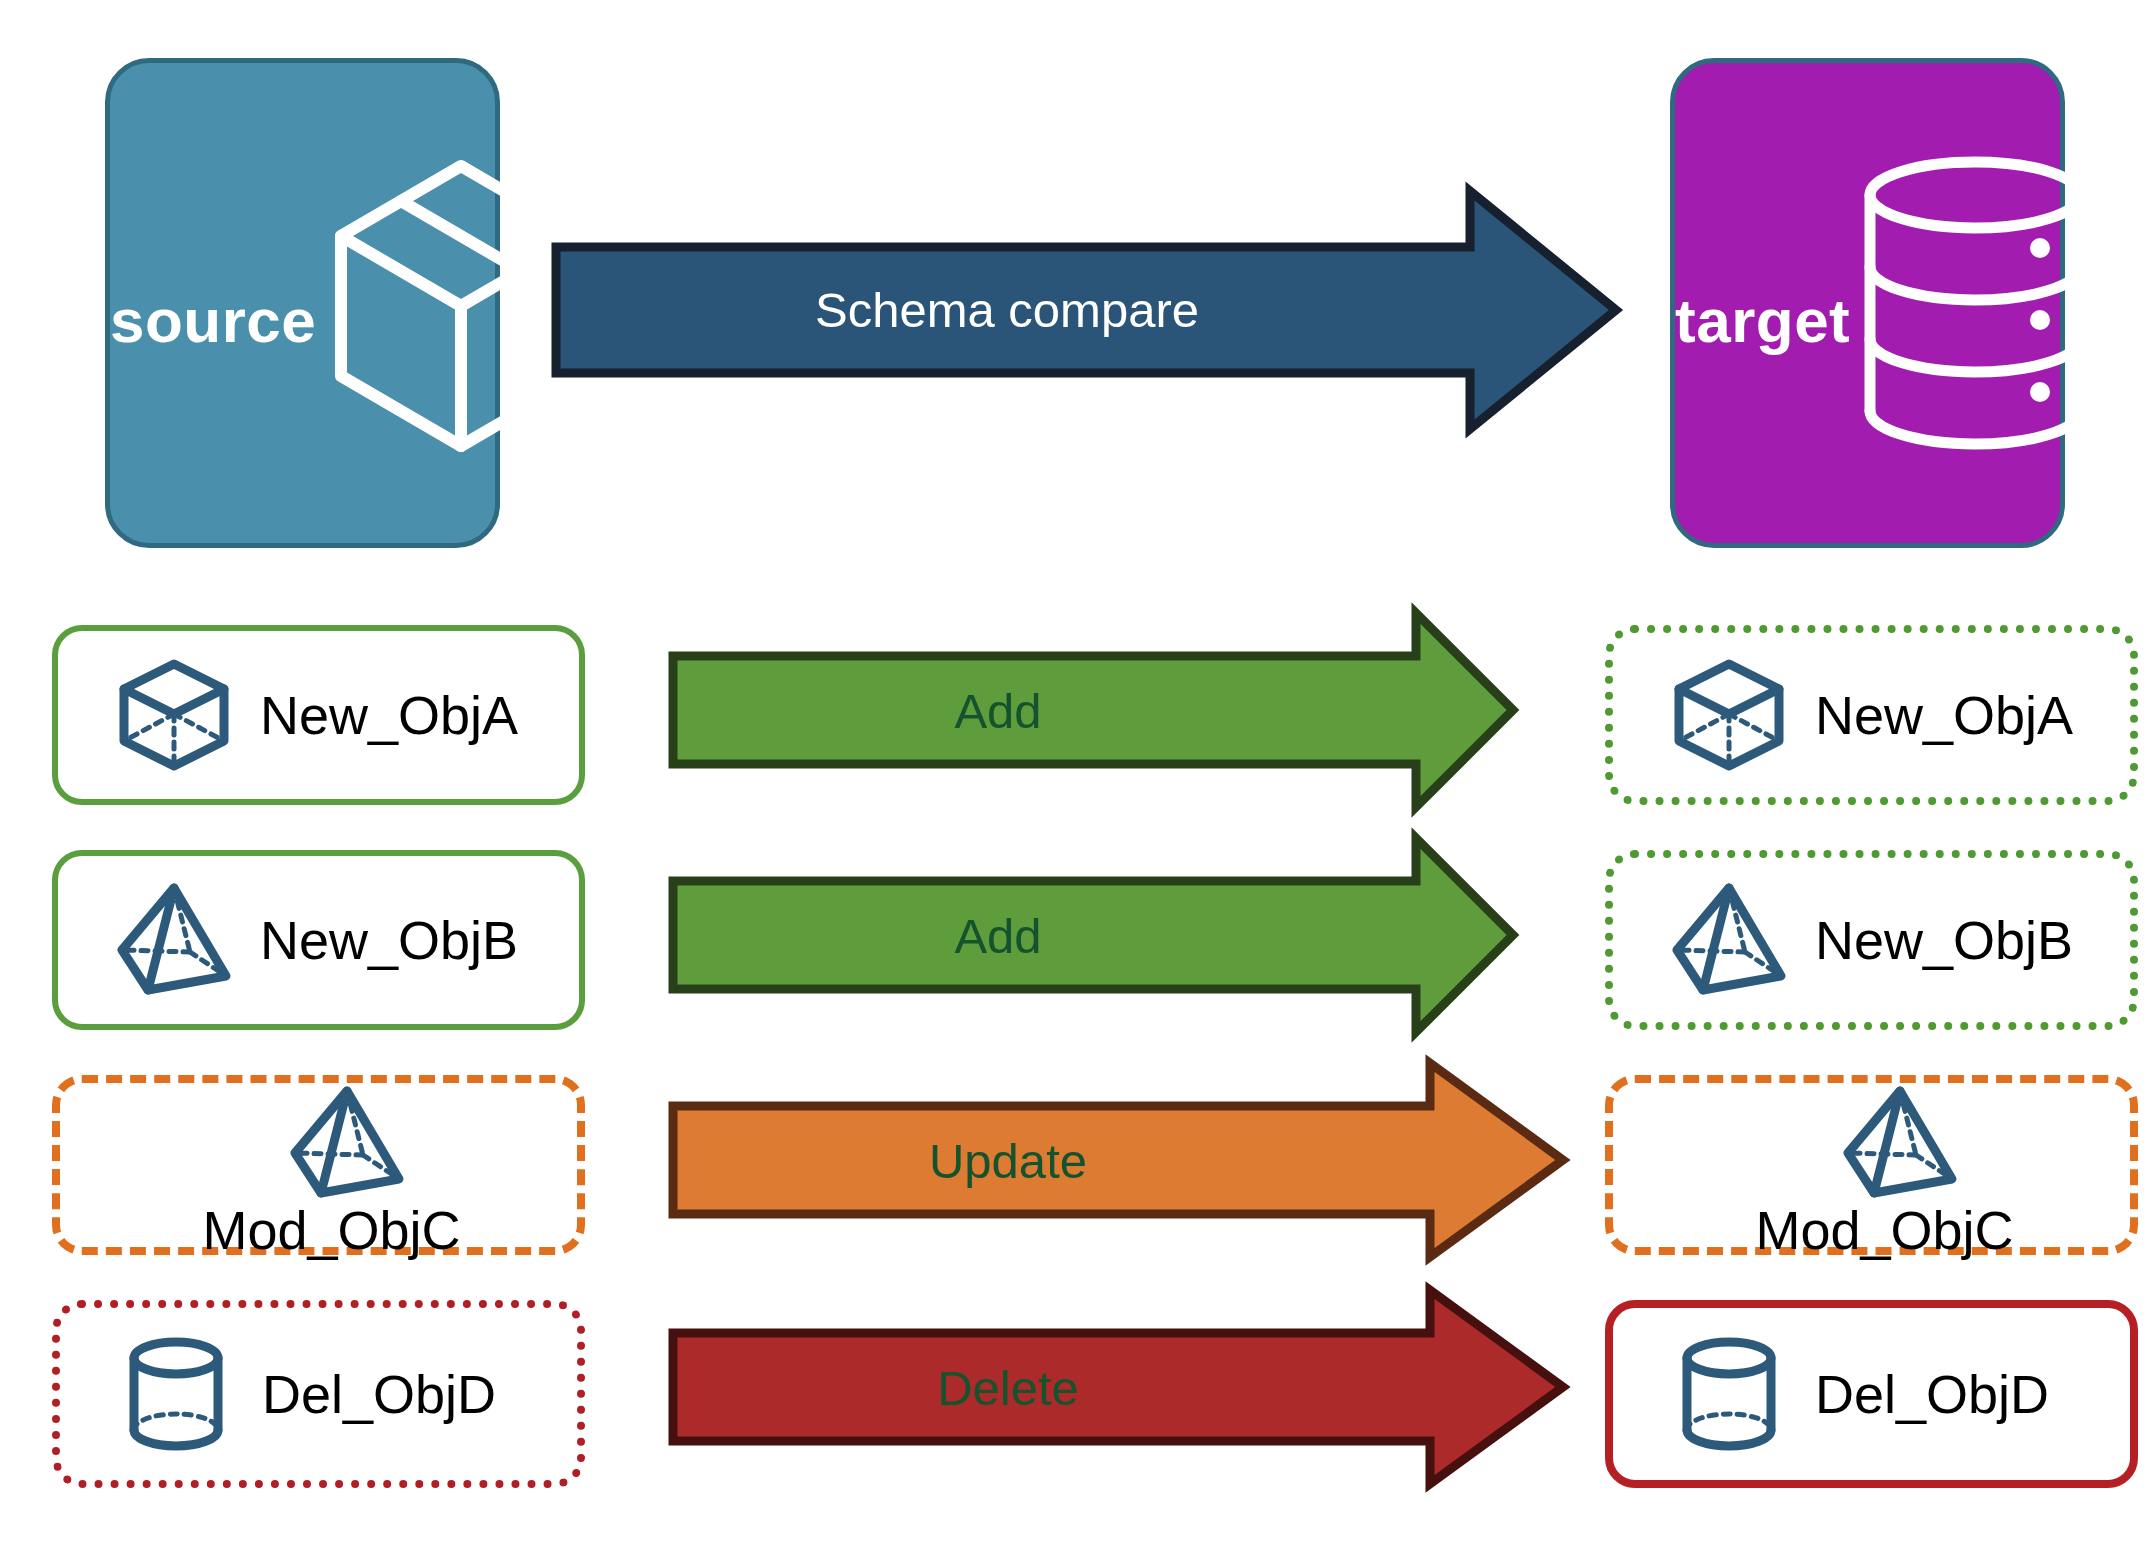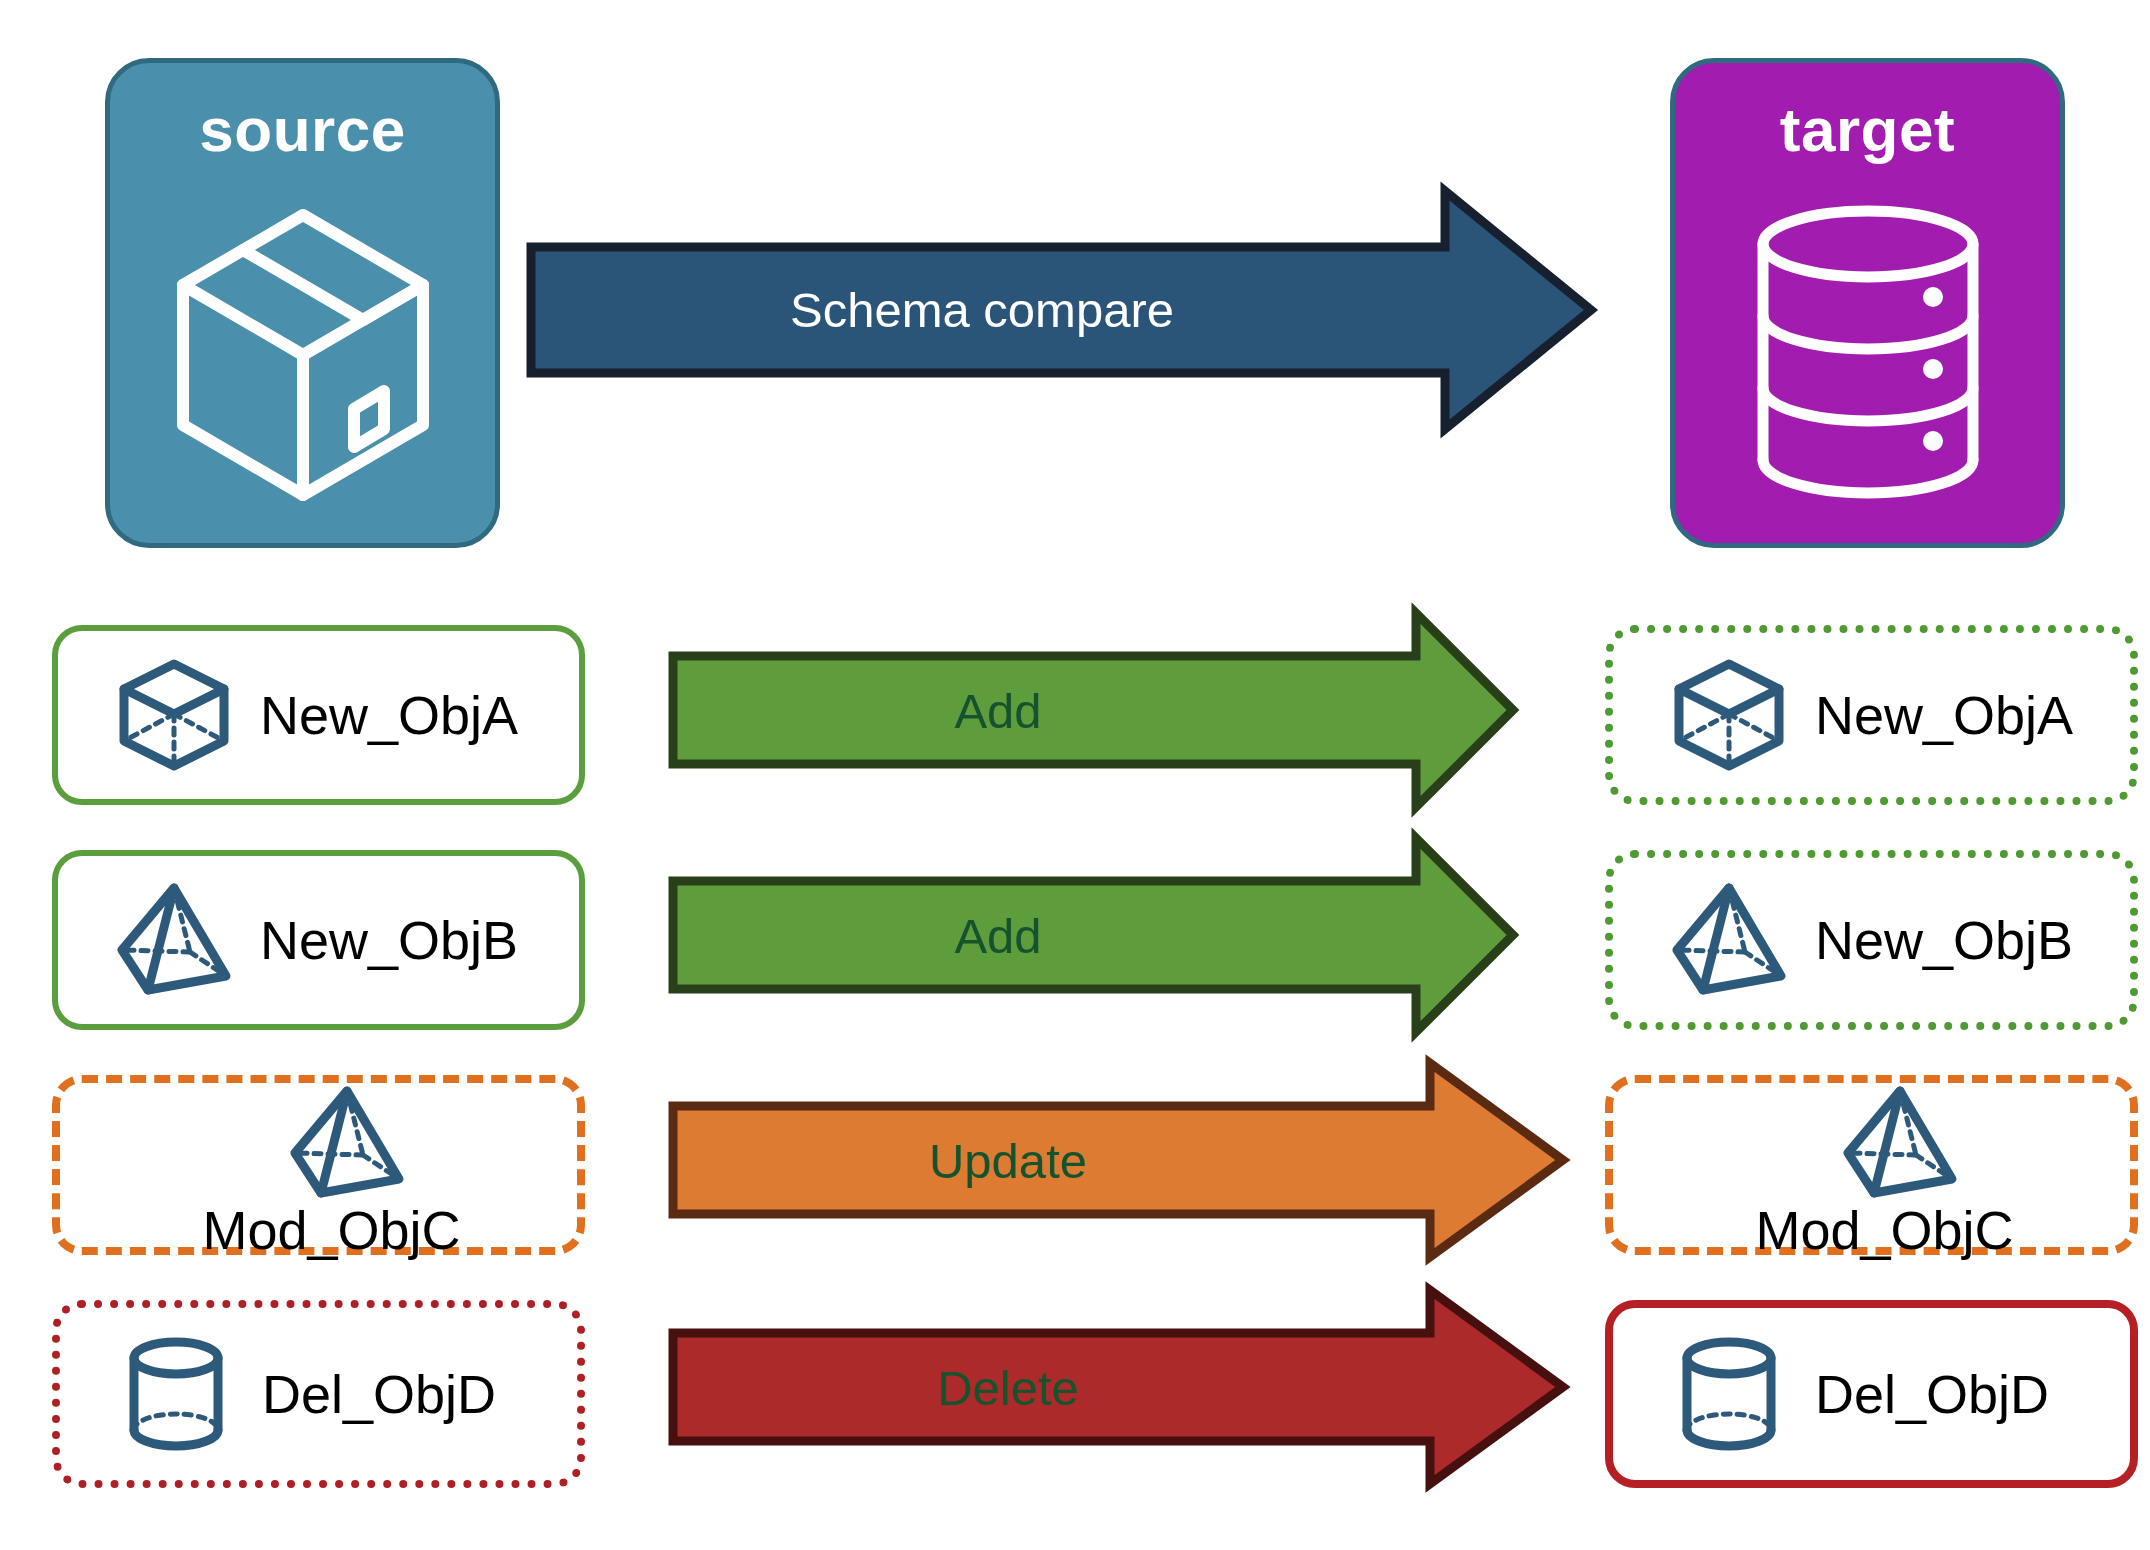--- a/index.html
+++ b/index.html
@@ -11,21 +11,21 @@
     position:relative;
   }
   .stage{position:absolute;left:0;top:0;width:2150px;height:1550px;}
 
   
   .endpoint{
     position:absolute;
     border-radius:44px;
     box-sizing:border-box;
     display:flex;
-    flex-direction:column;
+    flex-direction:row;
     align-items:center;
   }
   .endpoint .ep-title{
     color:#ffffff;
     font-size:62px;
     font-weight:bold;
     letter-spacing:.5px;
     margin-top:36px;
     line-height:1;
   }
@@ -124,21 +124,21 @@
           <path d="M20 114 A105 33 0 0 0 230 114"></path>
           <path d="M20 186 A105 33 0 0 0 230 186"></path>
         </g>
         <circle cx="190" cy="95" r="10" fill="#ffffff"></circle>
         <circle cx="190" cy="167" r="10" fill="#ffffff"></circle>
         <circle cx="190" cy="239" r="10" fill="#ffffff"></circle>
       </svg>
     </div>
   </div>
 
-  <div class="big-arrow" style="left:527px;top:185px;width:1070px;height:250px;">
+  <div class="big-arrow" style="left:552px;top:185px;width:1070px;height:250px;">
     <svg width="1070" height="250" viewBox="0 0 1070 250" aria-hidden="true">
       <polygon points="4,62 918,62 918,6 1064,125 918,244 918,188 4,188" fill="#2b5578" stroke="#16202e" stroke-width="9" stroke-linejoin="miter"></polygon>
     </svg>
     <div class="lbl" style="left:-80px;">Schema compare</div>
   </div>
 
   <div class="obj-card bs-solid-green" style="left:42px;top:625px;width:533px;height:180px;">
     <div class="oc-icon">
       <svg width="118" height="118" viewBox="0 0 118 118" aria-hidden="true">
         <g fill="none" stroke="#2d5a7b" stroke-width="9" stroke-linejoin="round" stroke-linecap="round">

